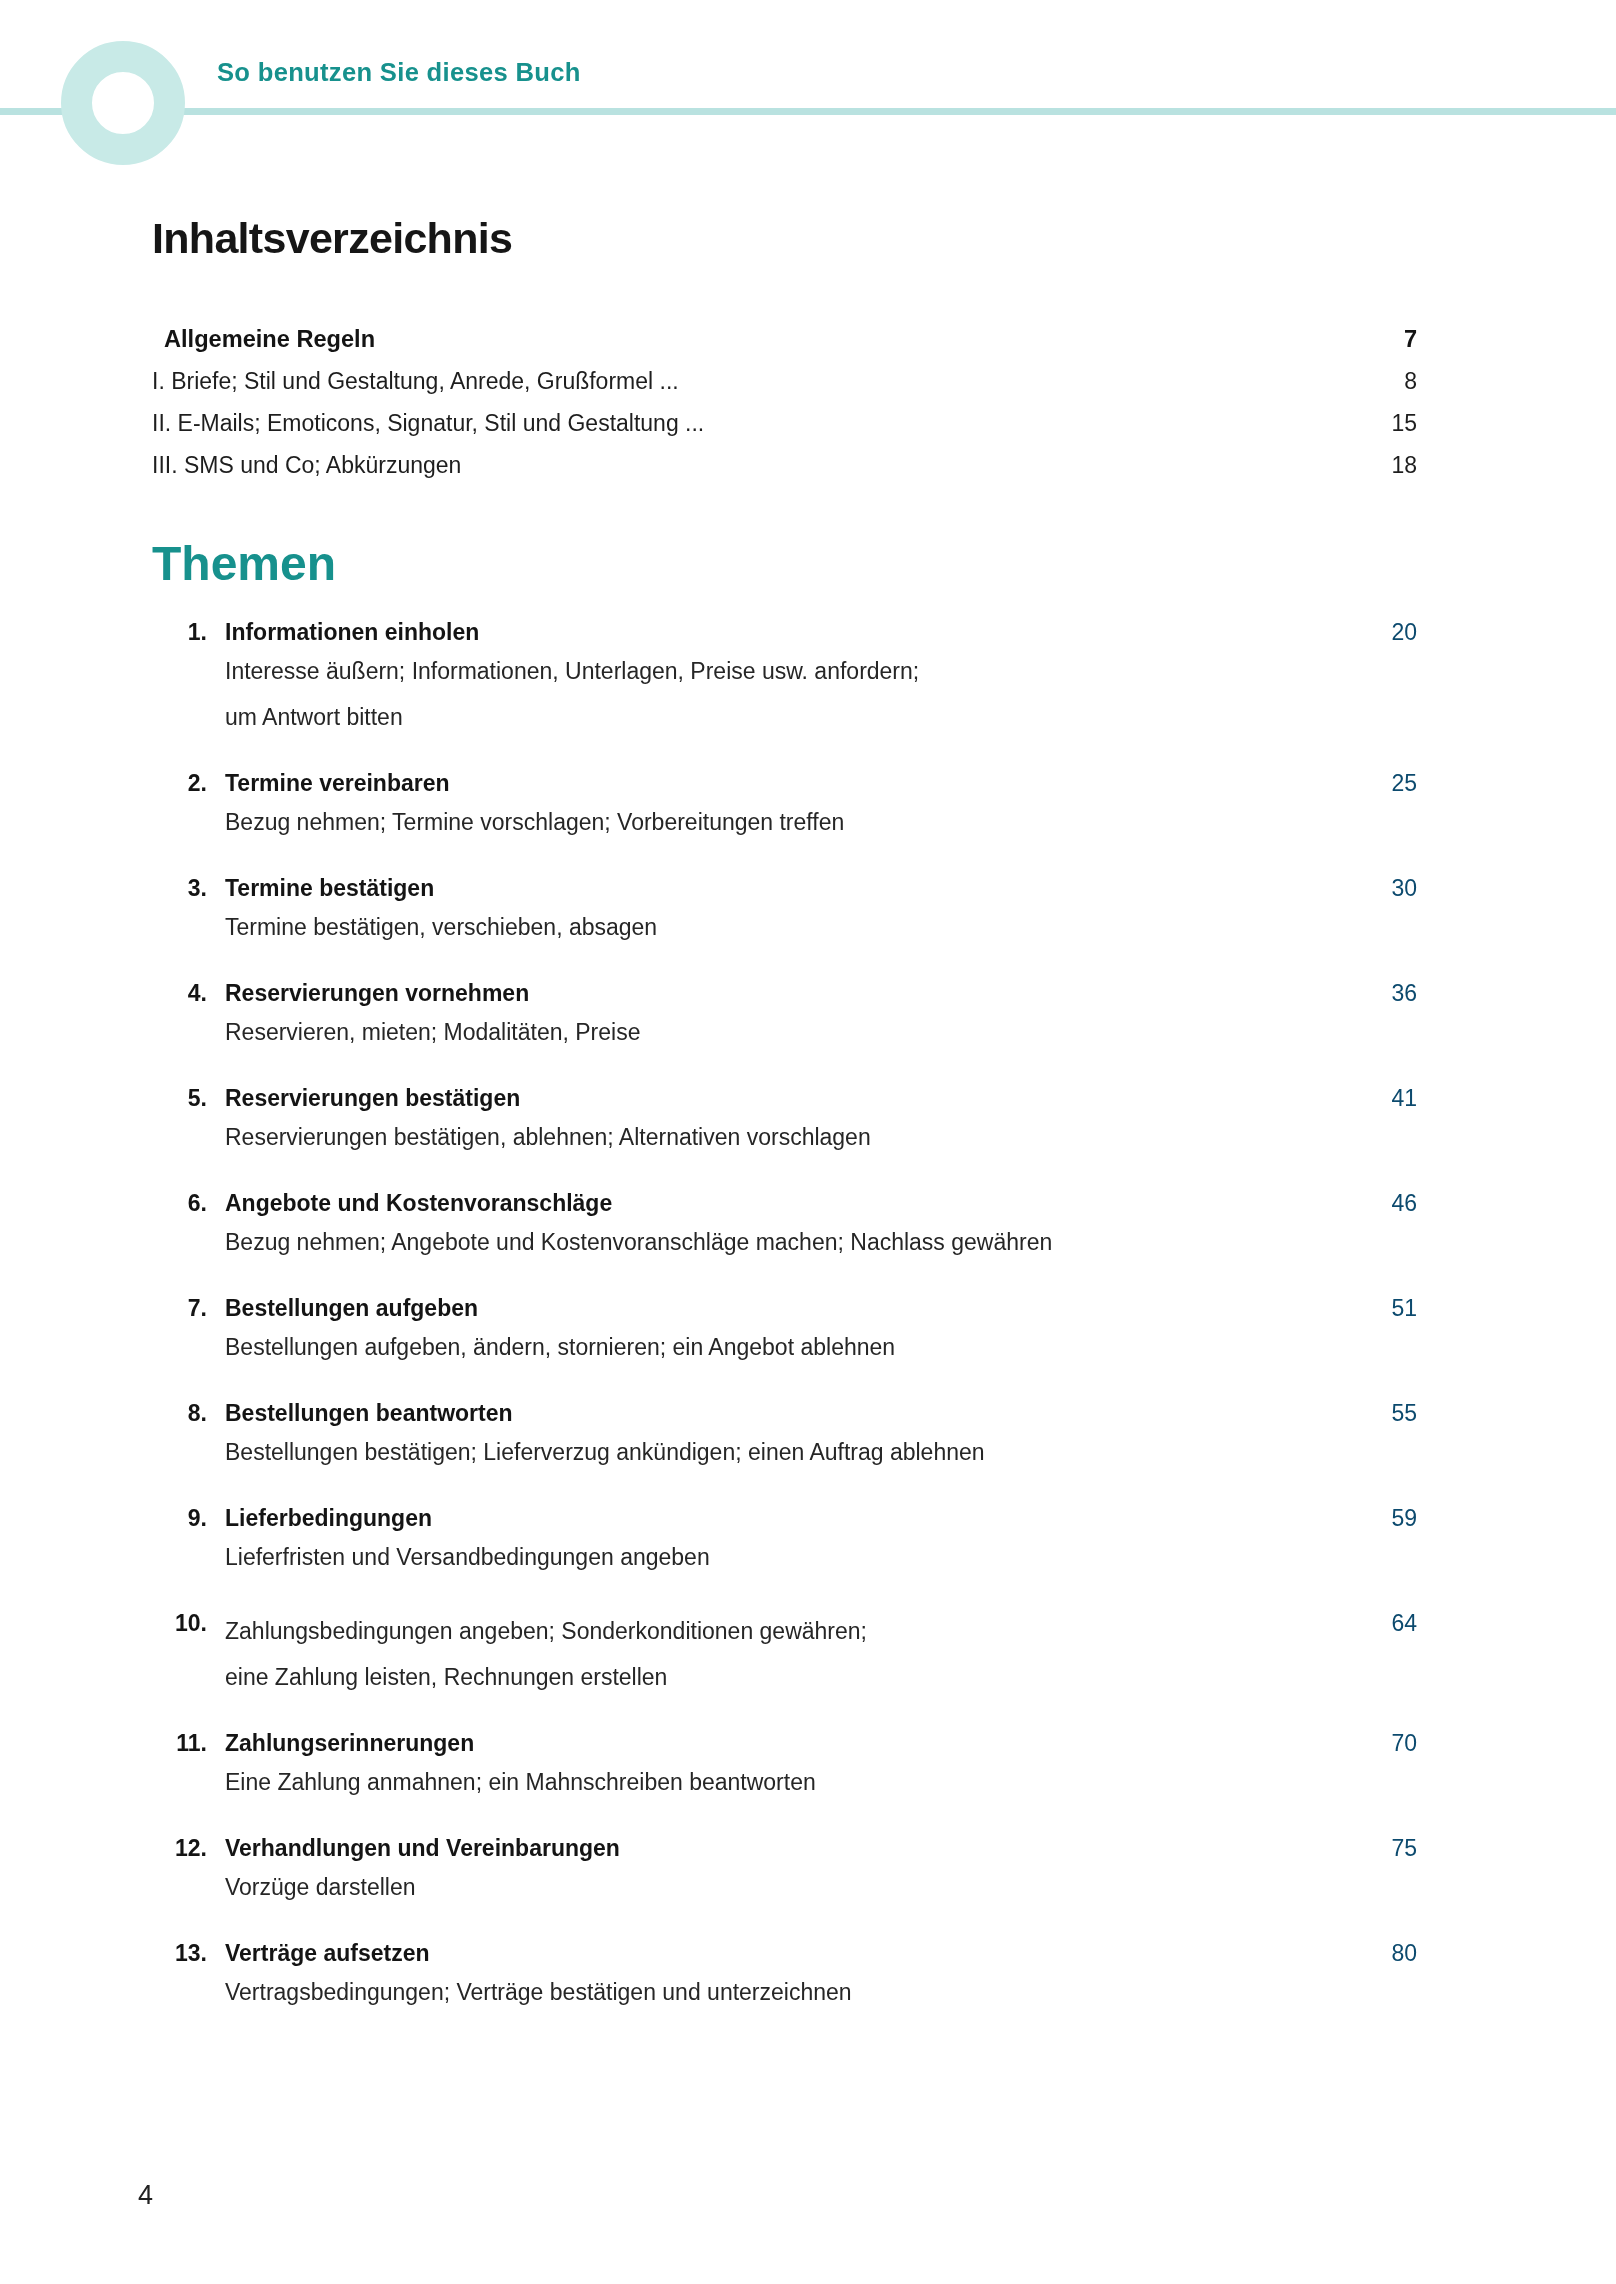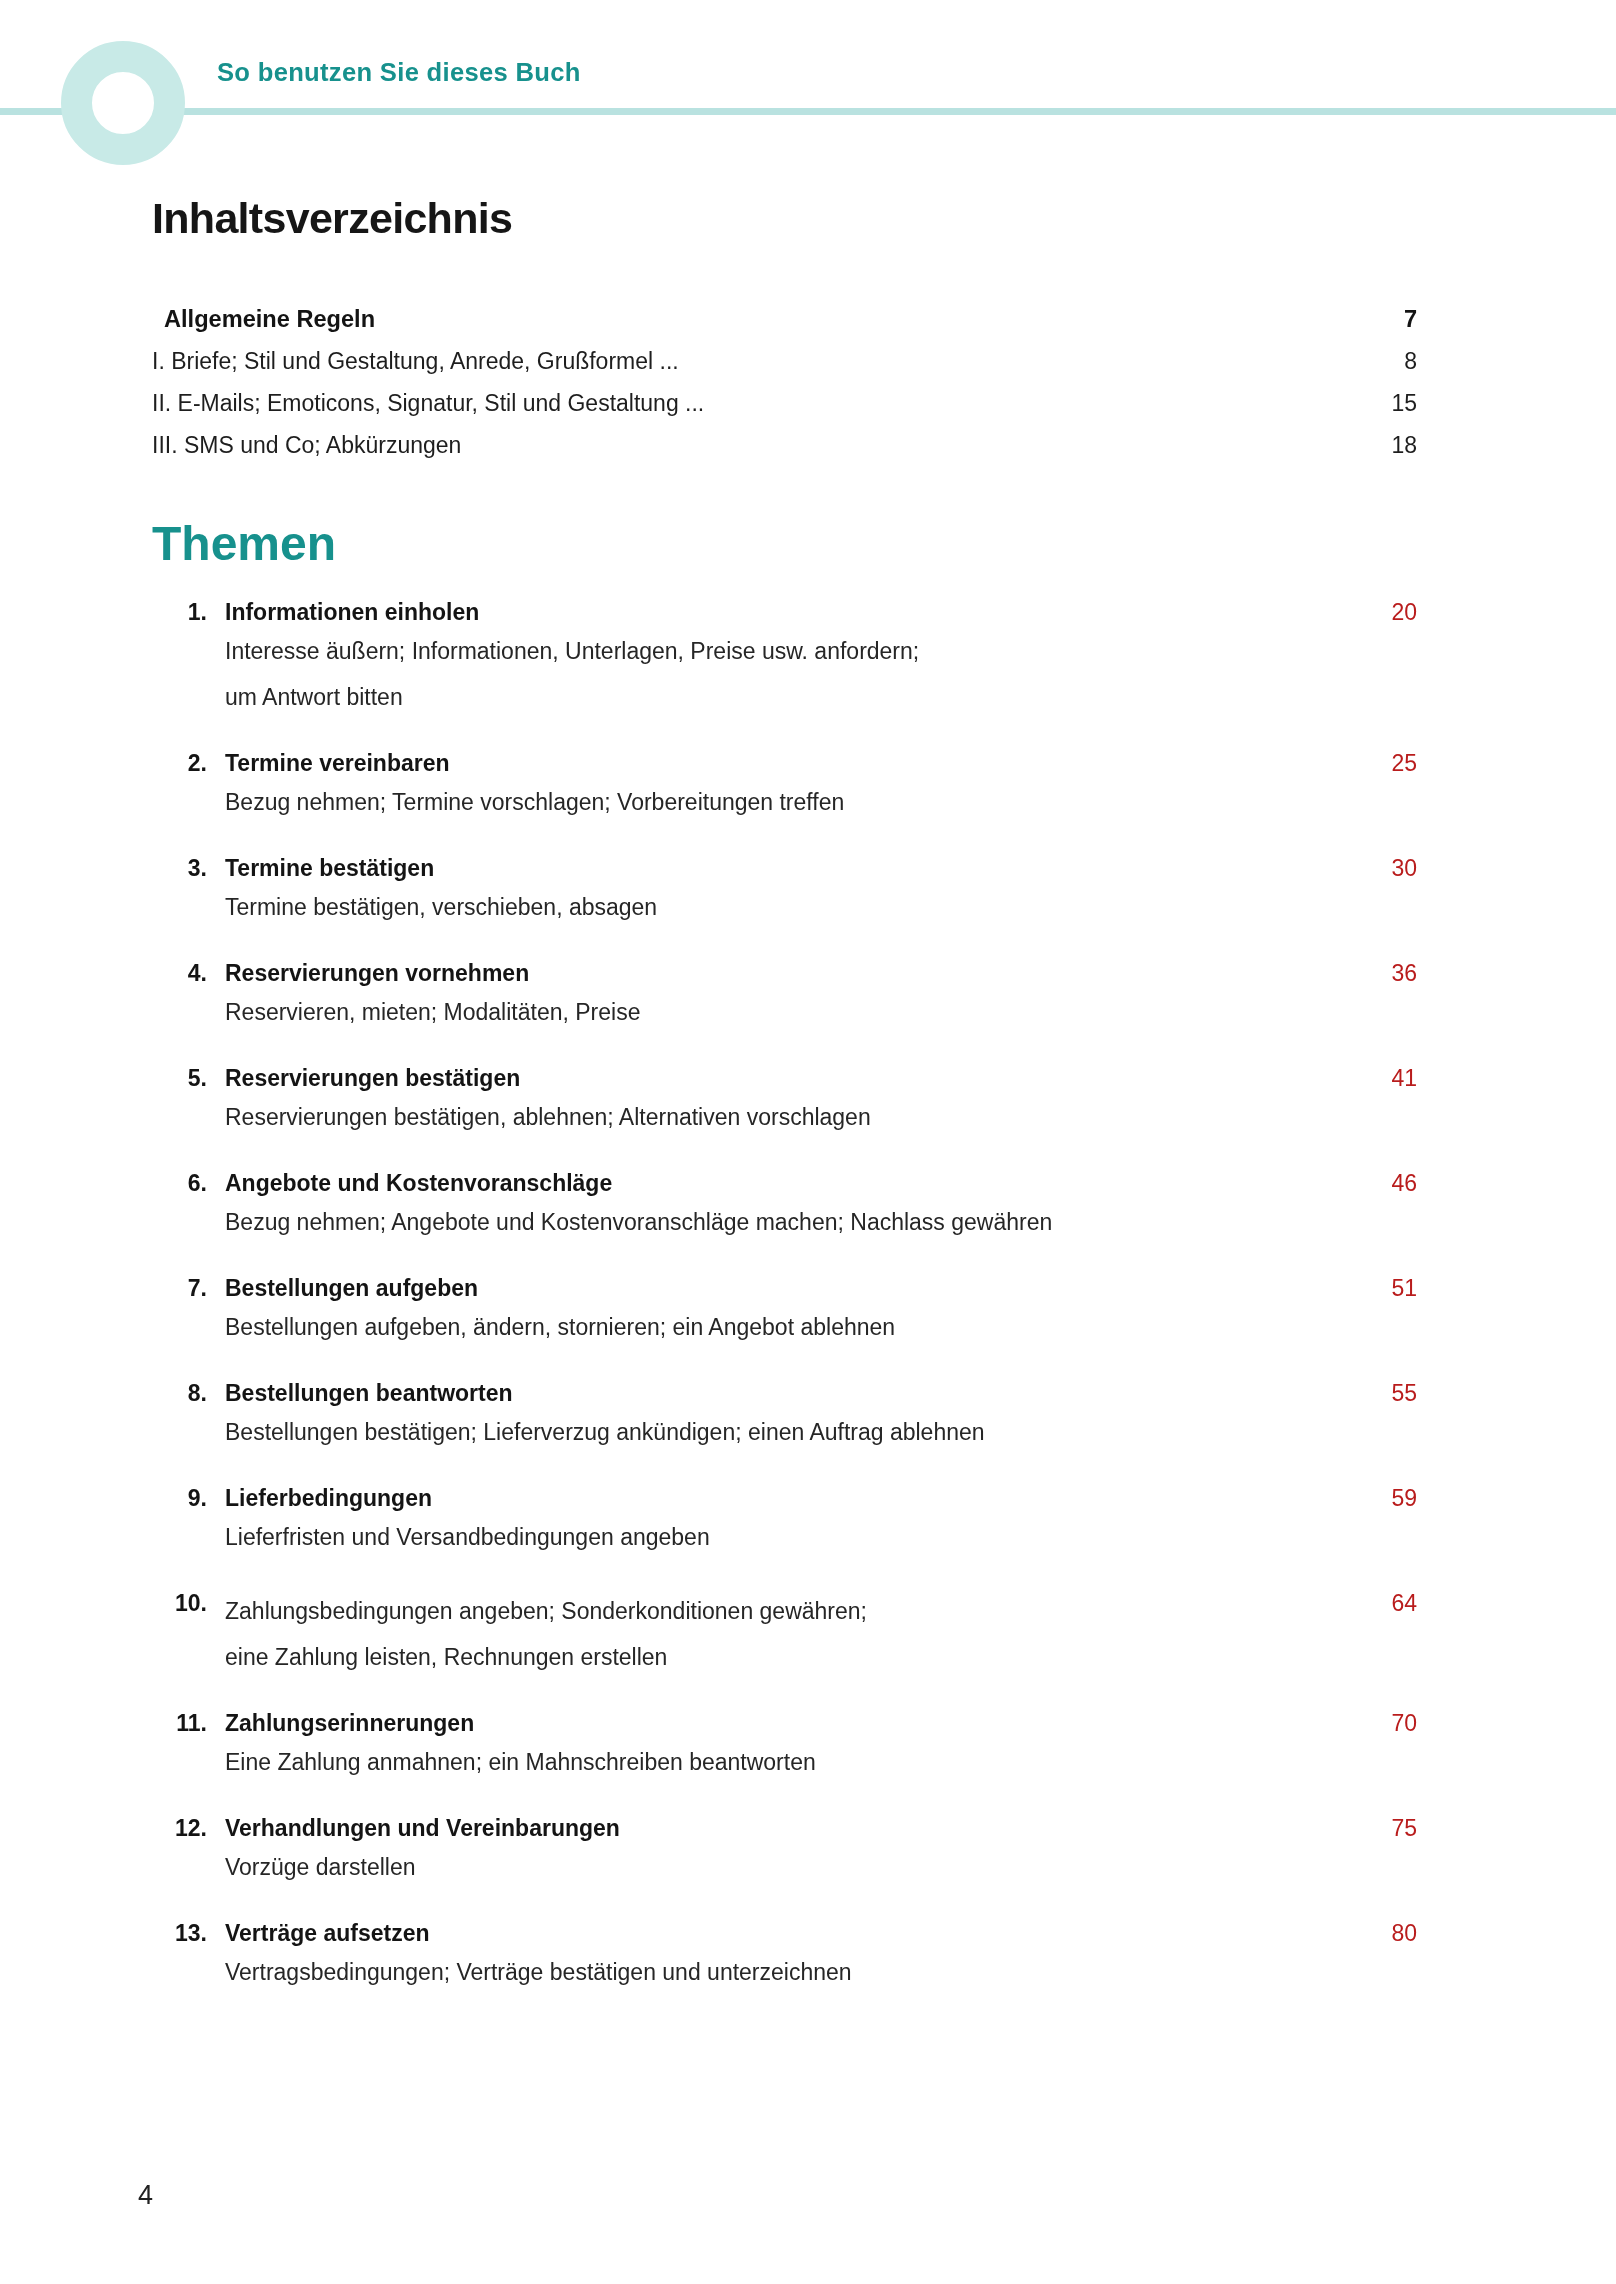--- a/index.html
+++ b/index.html
@@ -36,21 +36,21 @@
     font-size:25.6px;
     font-weight:700;
     color:#17918d;
     letter-spacing:0.3px;
     z-index:3;
     white-space:nowrap;
   }
   
   .content{
     position:absolute;
-    left:152px; top:193px;
+    left:152px; top:213px;
     width:1265px;
   }
   .page-title{
     margin:0 0 55px 0;
     font-size:43px;
     line-height:50px;
     font-weight:700;
     color:#161616;
     letter-spacing:-0.7px;
   }
@@ -98,21 +98,21 @@
   .item .idesc{
     font-size:23px;
     line-height:46px;
     font-weight:400;
     color:#262626;
   }
   .item .ipage{
     font-size:23px;
     line-height:31px;
     text-align:right;
-    color:#b91c1c;
+    color:#0c4a6e;
     align-self:start;
   }
   
   .page-number{
     position:absolute;
     left:138px; top:2180px;
     font-size:27px;
     color:#222222;
   }
 </style>

